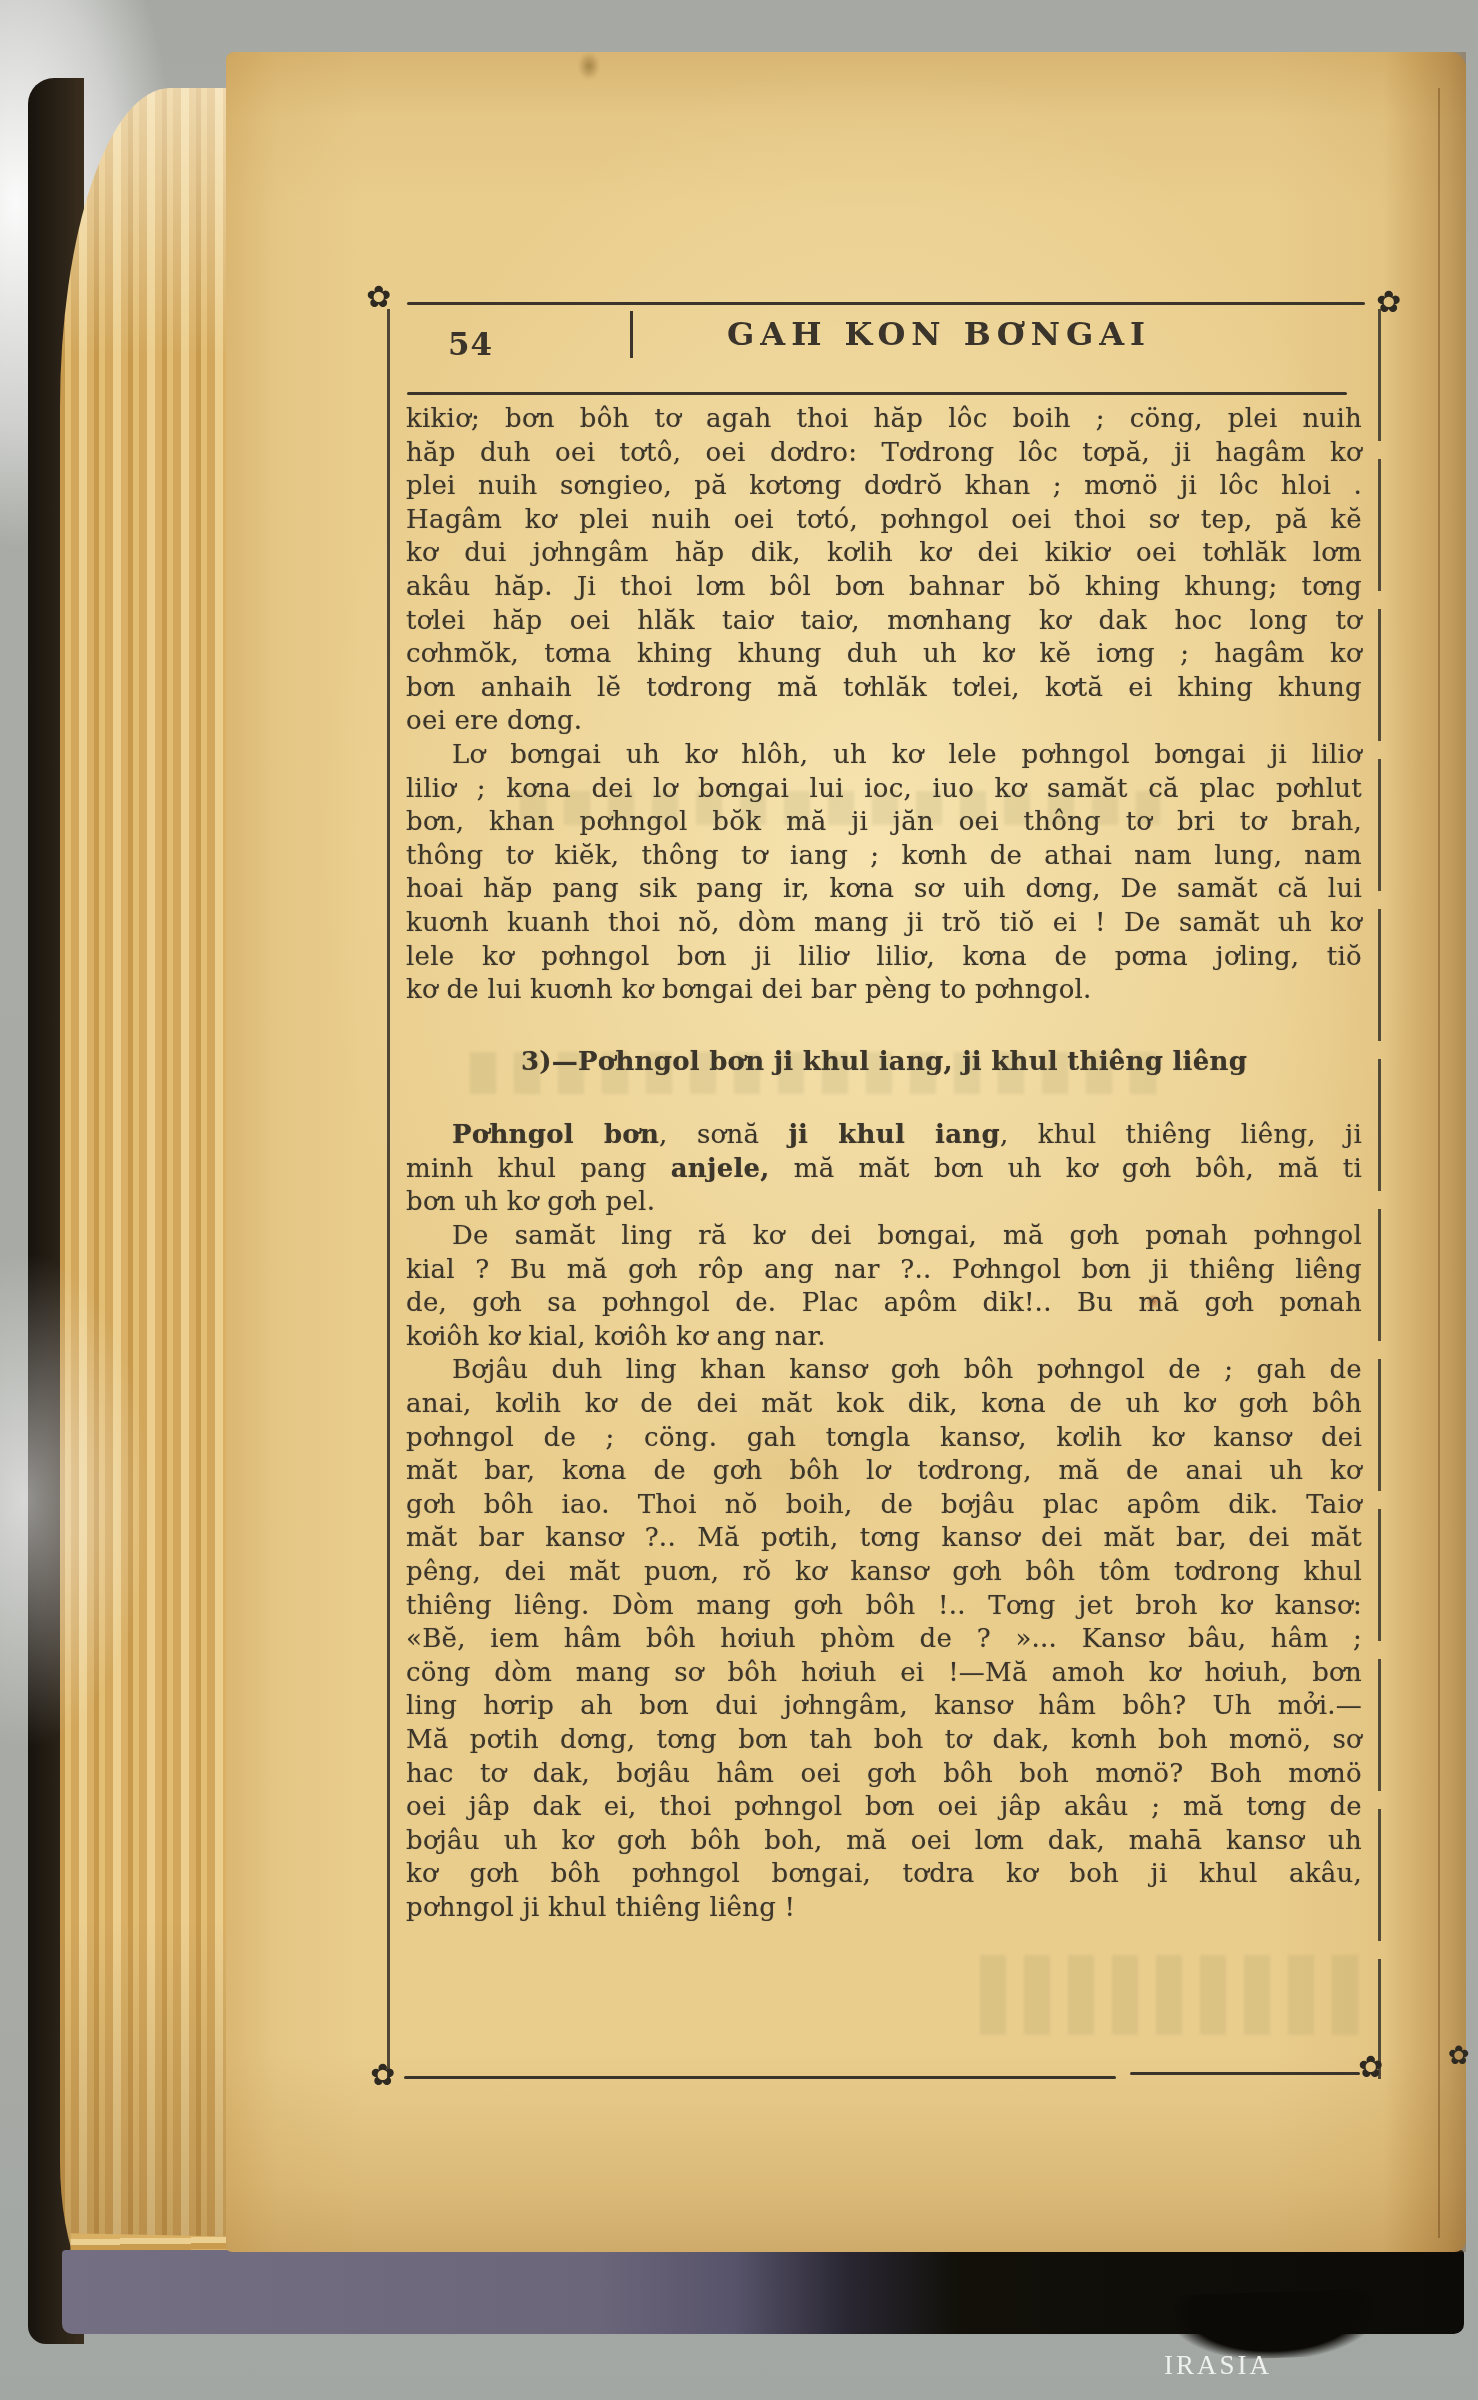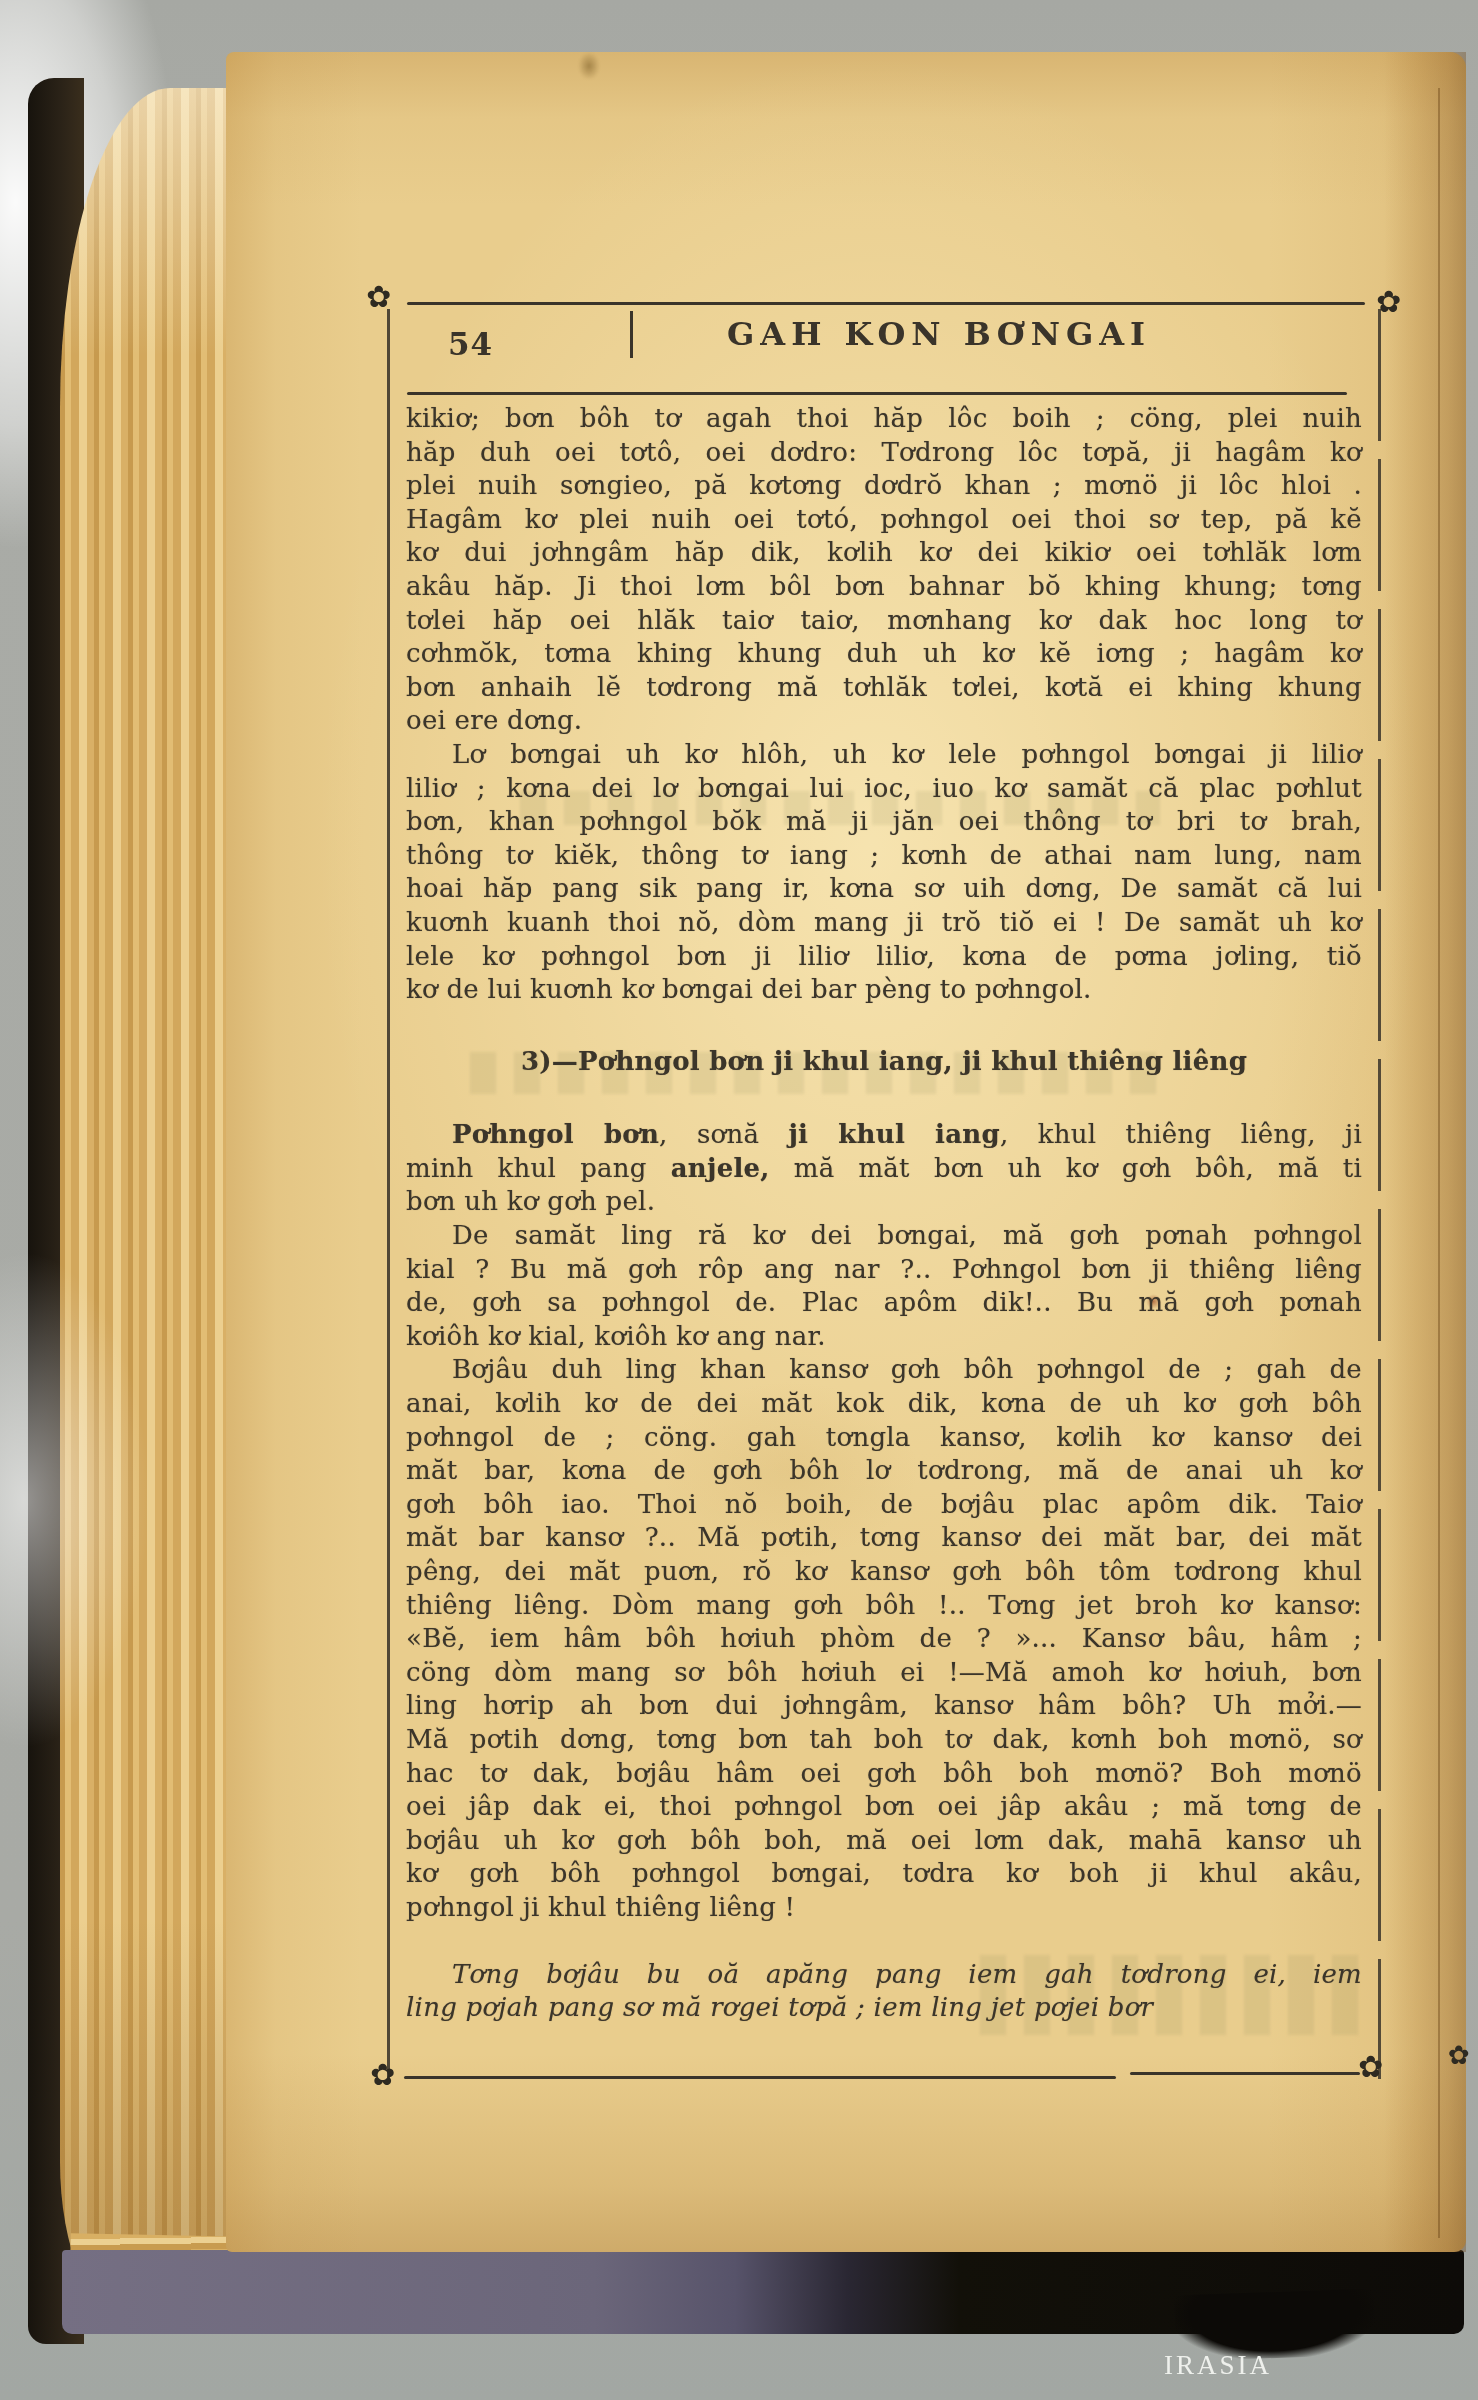--- a/index.html
+++ b/index.html
@@ -158,24 +158,20 @@
         <div class="tline">«Bĕ, iem hâm bôh hơiuh phòm de ? »... Kansơ bâu, hâm ;</div>
         <div class="tline">cöng dòm mang sơ bôh hơiuh ei !—Mă amoh kơ hơiuh, bơn</div>
         <div class="tline">ling hơrip ah bơn dui jơhngâm, kansơ hâm bôh? Uh mởi.—</div>
         <div class="tline">Mă pơtih dơng, tơng bơn tah boh tơ dak, kơnh boh mơnö, sơ</div>
         <div class="tline">hac tơ dak, bơjâu hâm oei gơh bôh boh mơnö? Boh mơnö</div>
         <div class="tline">oei jâp dak ei, thoi pơhngol bơn oei jâp akâu ; mă tơng de</div>
         <div class="tline">bơjâu uh kơ gơh bôh boh, mă oei lơm dak, mahā kansơ uh</div>
         <div class="tline">kơ gơh bôh pơhngol bơngai, tơdra kơ boh ji khul akâu,</div>
         <div class="tline lastline">pơhngol ji khul thiêng liêng !</div>
       </div>
-      <div class="para para-italic">
-        <div class="tline indent">Tơng bơjâu bu oă apăng pang iem gah tơdrong ei, iem</div>
-        <div class="tline lastline">ling pơjah pang sơ mă rơgei tơpă ; iem ling jet pơjei bơr</div>
-      </div>
     </div>
 
   <div class="abs flower" id="flower-bl">✿</div>
   <div class="abs hrule" id="rule-footer-a"></div>
   <div class="abs hrule" id="rule-footer-b"></div>
   <div class="abs flower" id="flower-br">✿</div>
   <div class="abs flower" id="flower-underpage">✿</div>
 
   <div class="abs" id="watermark">IRASIA</div>
 </div>

